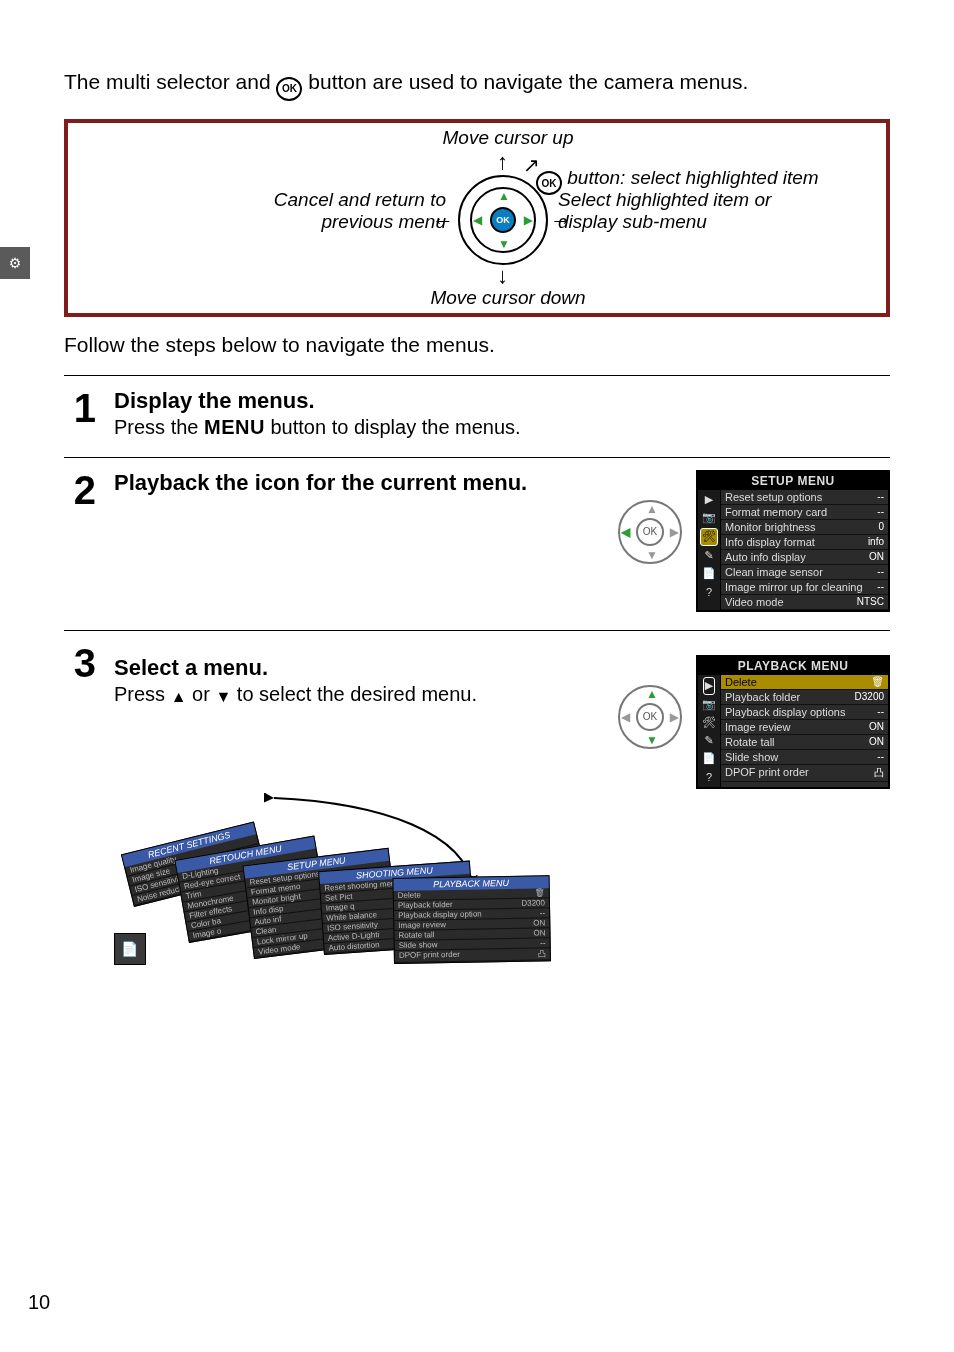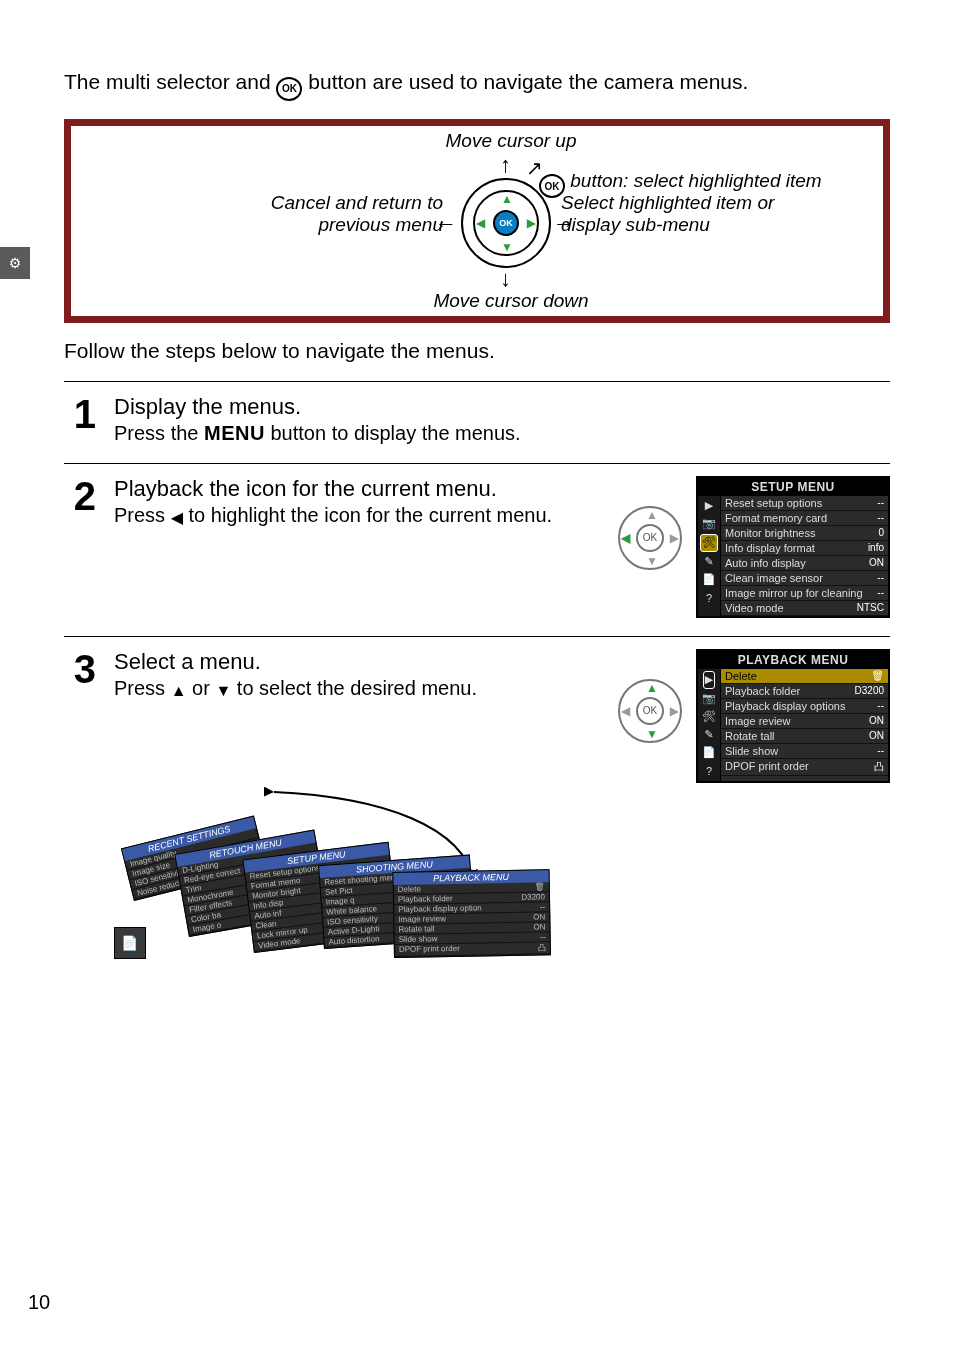--- a/index.html
+++ b/index.html
@@ -48,21 +48,21 @@
     width: 22px;
     height: 20px;
     border: 2px solid #000;
     border-radius: 50%;
     font-size: 10px;
     font-weight: 700;
     vertical-align: -3px;
   }
   
   .diagram-box {
-    border: 7px solid #7f1d1d;
+    border: 4px solid #7f1d1d;
     margin-top: 18px;
     height: 190px;
     position: relative;
   }
   .diagram-box .lbl {
     position: absolute;
     font-style: italic;
     font-size: 19px;
     text-align: center;
   }
@@ -126,21 +126,21 @@
   .step-body {
     flex: 1;
     display: flex;
     gap: 14px;
   }
   .step-text {
     flex: 1;
   }
   .step-title {
     font-size: 22px;
-    font-weight: 400;
+    font-weight: 700;
   }
   .step-desc {
     font-size: 20px;
     margin-top: 2px;
   }
   .menu-word {
     font-family: "Arial Narrow", Arial, sans-serif;
     font-weight: 700;
     letter-spacing: 0.5px;
   }
@@ -373,23 +373,20 @@
       </div>
     </div>
   </div>
 
   
   <div class="step-block">
     <div class="step-num">2</div>
     <div class="step-body">
       <div class="step-text">
         <div class="step-title">Playback the icon for the current menu.</div>
-        <div class="step-desc">
-          <span>Press </span><span class="tri">◀</span><span> to highlight the icon for the current menu.</span>
-        </div>
       </div>
       <div class="mini-sel">
         <div class="mini-ring"></div>
         <div class="mini-center">OK</div>
         <div class="mini-arrow dim" style="left:28px; top:2px;">▲</div>
         <div class="mini-arrow dim" style="left:28px; bottom:2px;">▼</div>
         <div class="mini-arrow hl" style="left:3px;  top:25px;">◀</div>
         <div class="mini-arrow dim" style="right:3px; top:25px;">▶</div>
       </div>
       <div class="menu-shot" id="menu-shot-setup">
@@ -438,21 +435,21 @@
               </div>
             </div>
         </div>
       </div>
     </div>
   </div>
 
   
   <div class="step-block" style="border-bottom:none;">
     <div class="step-num">3</div>
-    <div class="step-body" style="flex-direction:column;">
+    <div class="step-body" style="flex-direction:column;margin-top:12px;">
       <div style="display:flex; gap:14px;">
         <div class="step-text" style="flex:1;">
           <div class="step-title">Select a menu.</div>
           <div class="step-desc">
             <span>Press </span><span class="tri">▲</span><span> or </span><span class="tri">▼</span><span> to select the desired menu.</span>
           </div>
         </div>
         <div class="mini-sel">
           <div class="mini-ring"></div>
           <div class="mini-center">OK</div>

